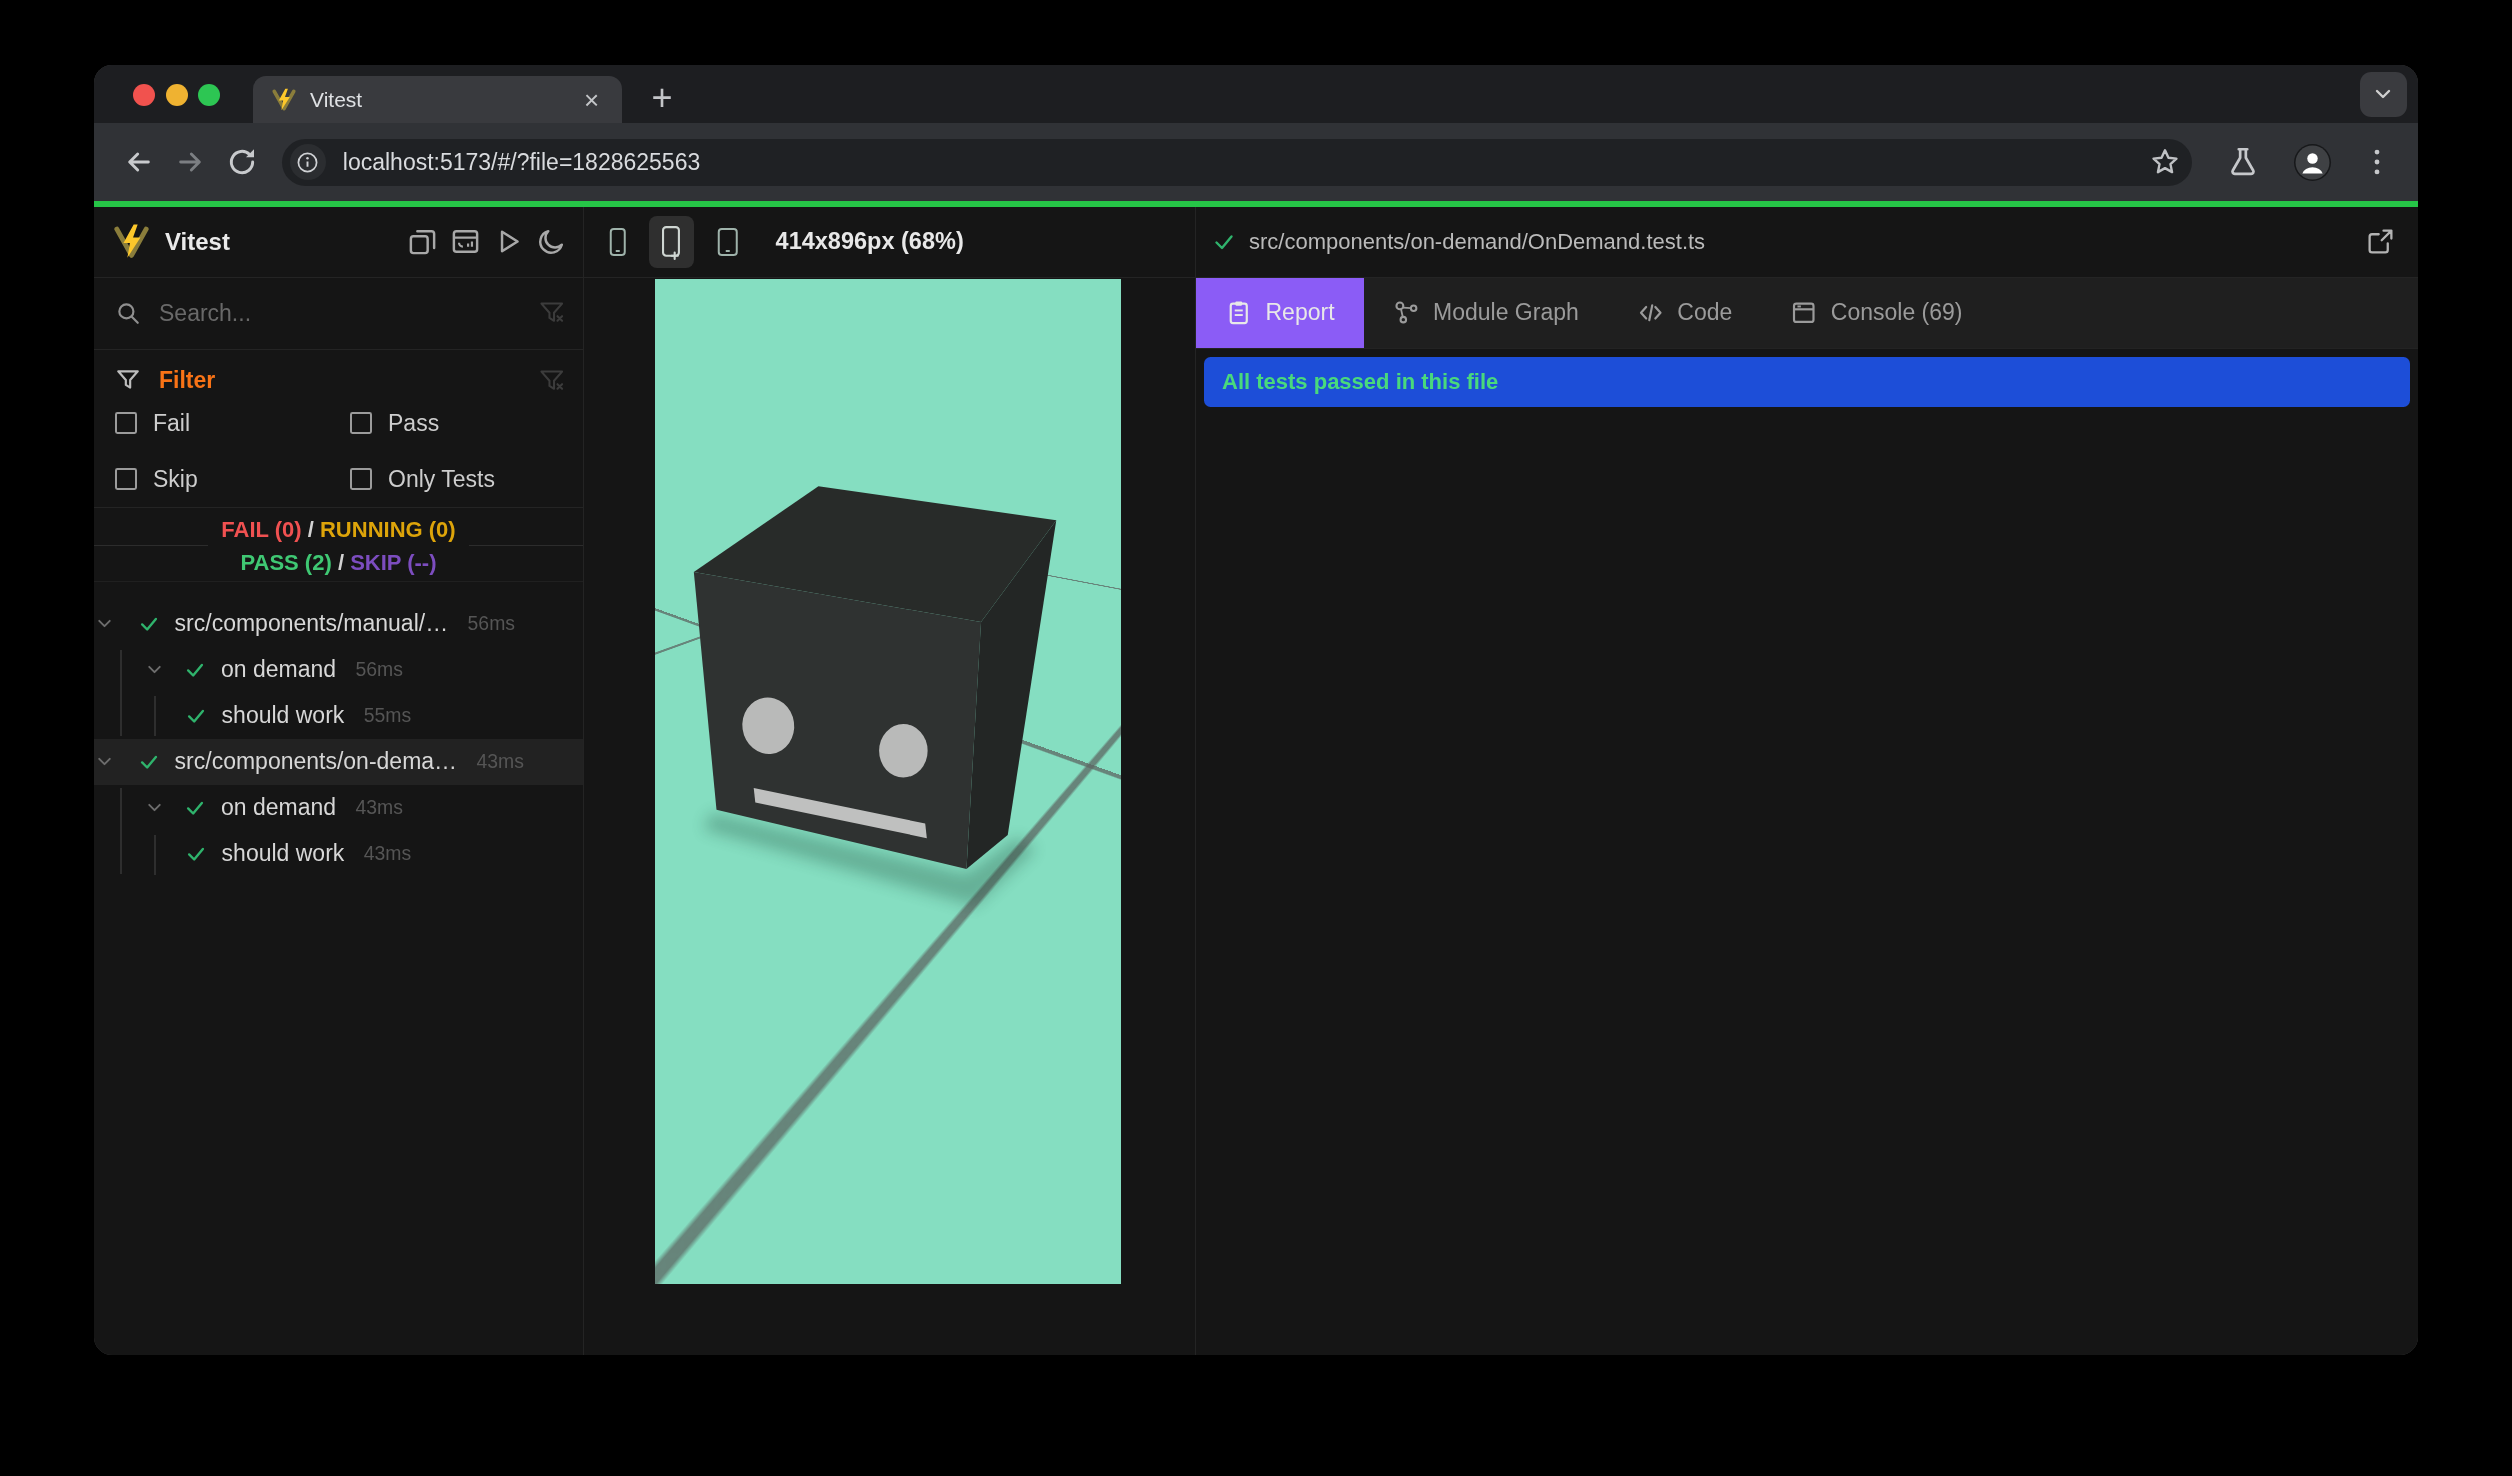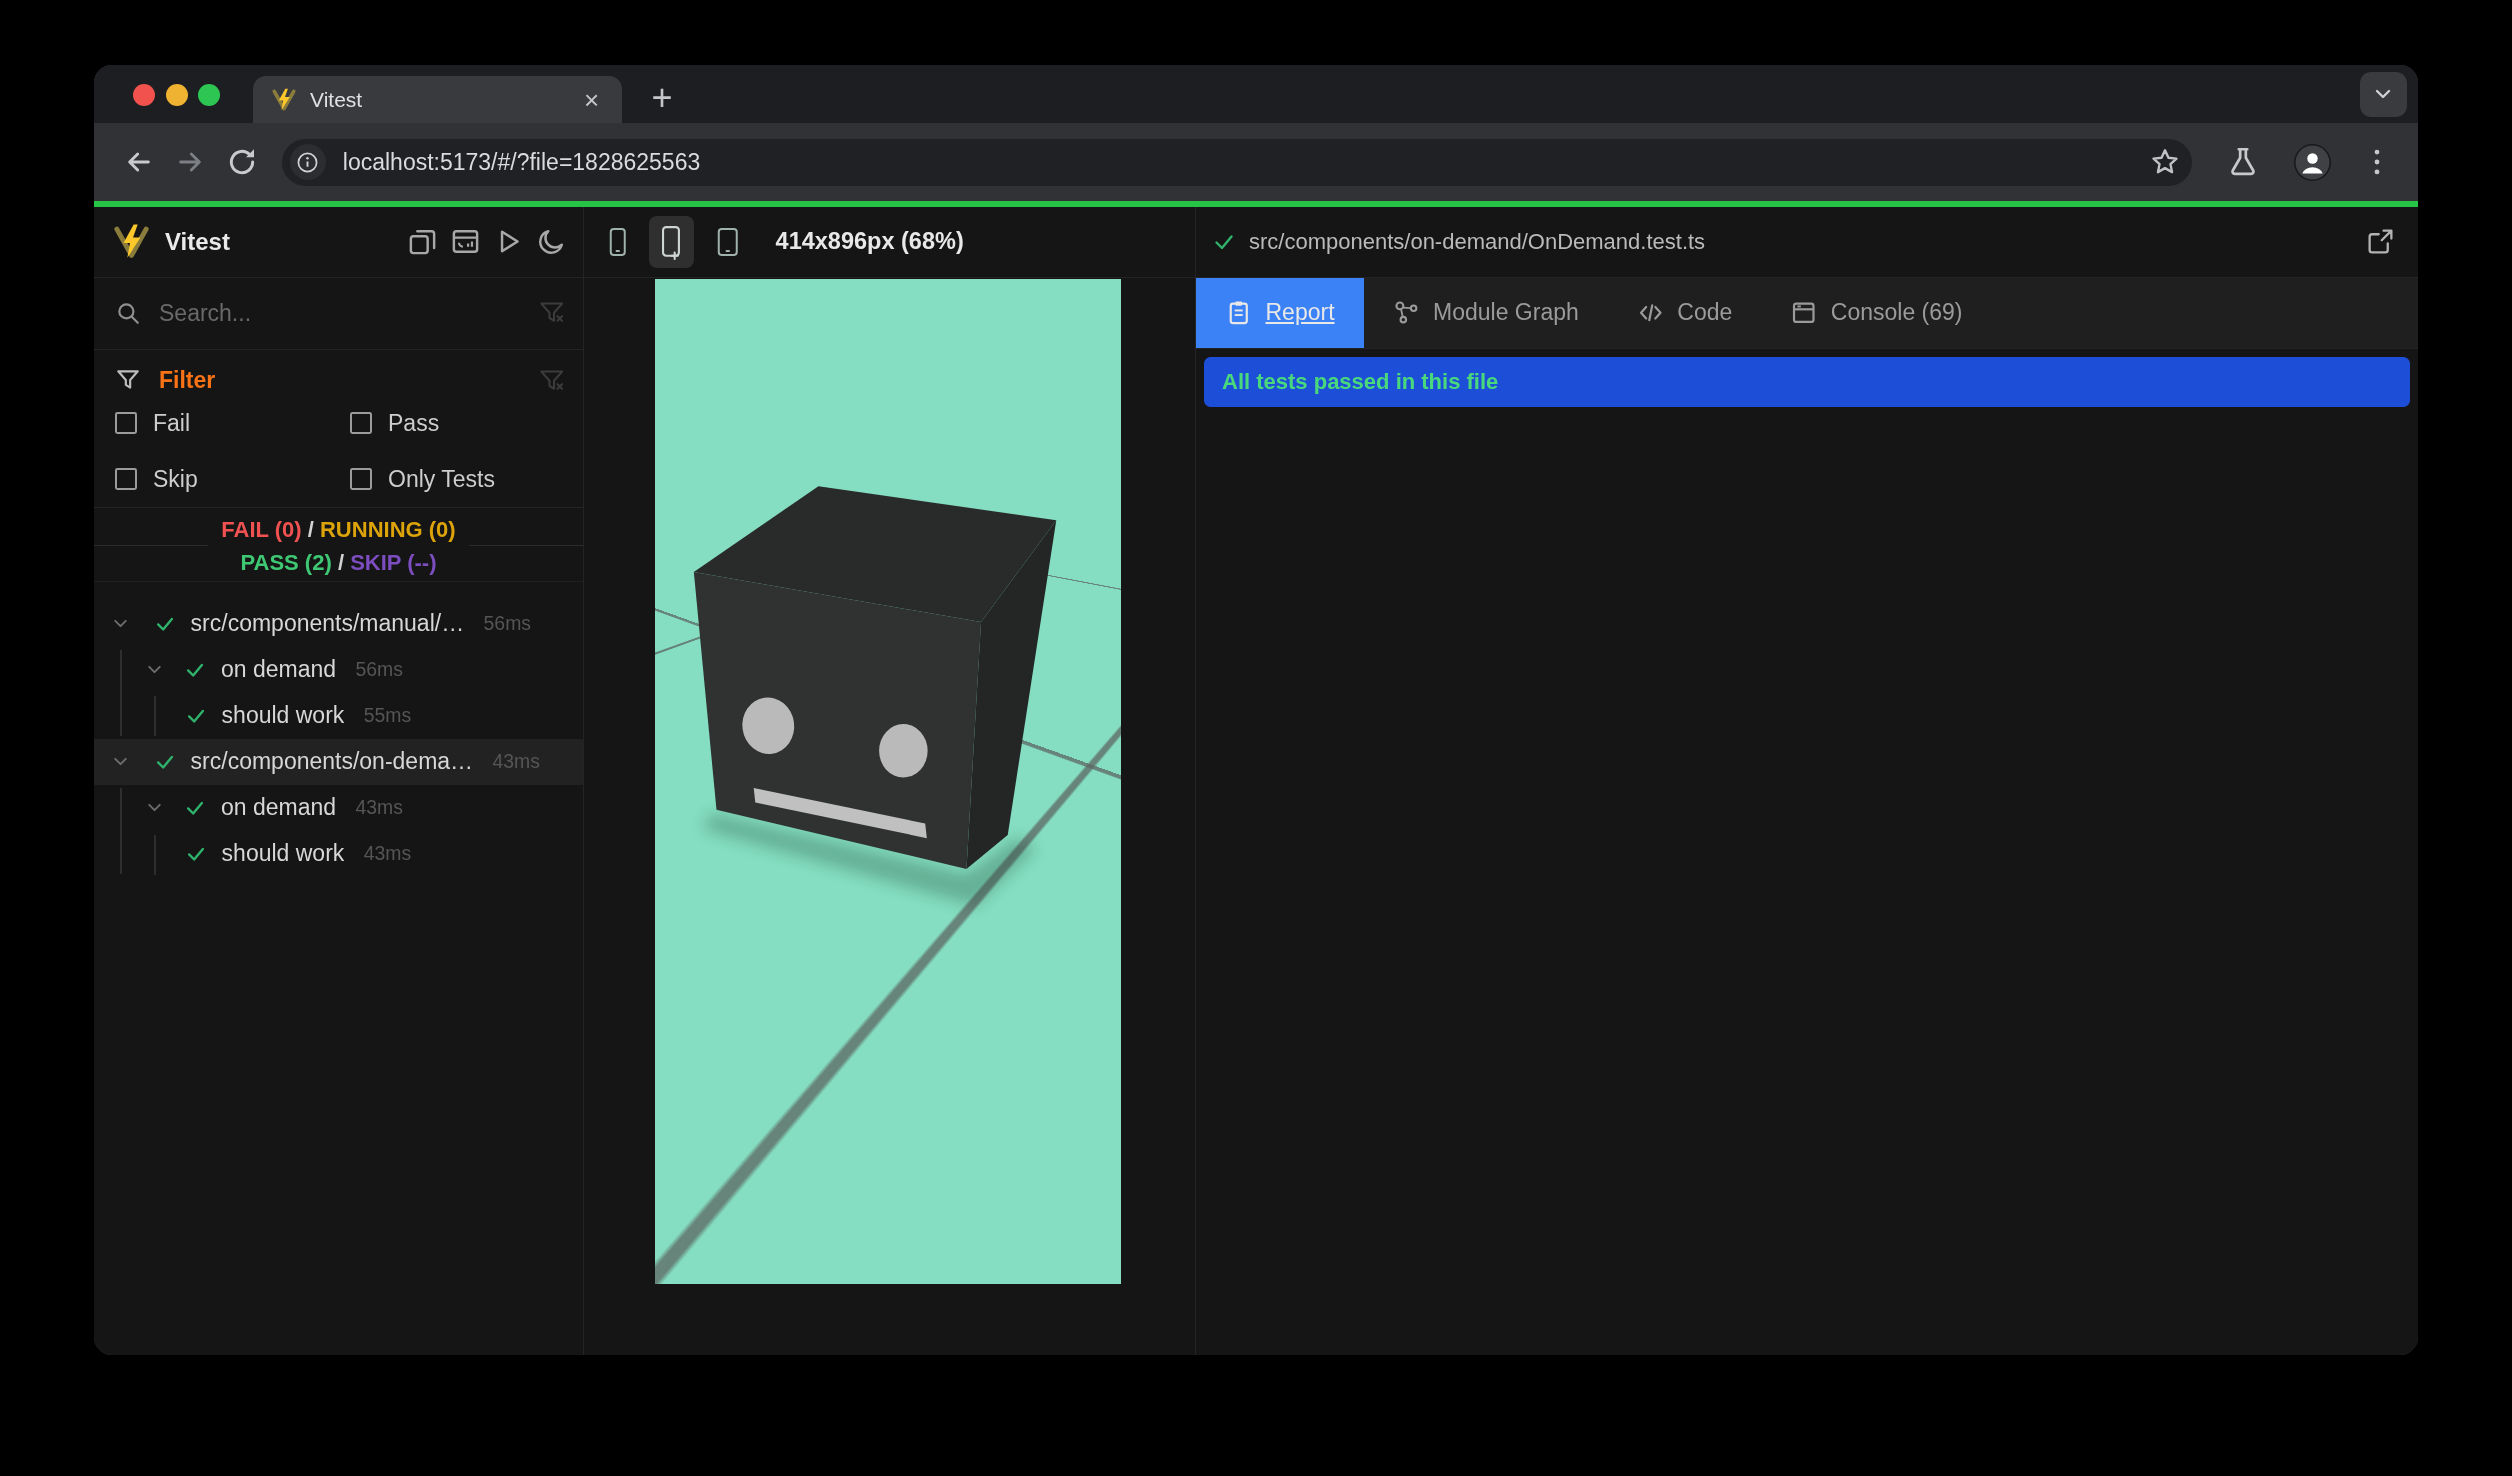--- a/index.html
+++ b/index.html
@@ -75,21 +75,21 @@
   .summary-inner { position:relative; display:inline-block; background:#151515; padding:4.9px 13px 0;
                    font-size:22px; font-weight:700; line-height:33px; }
   .c-fail{ color:#f05151; } .c-running{ color:#dda40a; } .c-pass{ color:#3fc873; } .c-skip{ color:#7c4dbf; }
   .c-sep{ color:#d2d2d2; }
 
   .tree { position:relative; flex:1; padding-top:18.6px; overflow:hidden; }
   .trow { height:46px; display:flex; align-items:center; }
   .trow.selected { background:#222222; }
   .trow .chev { width:21px; height:21px; color:#6d6d6d; flex:none; }
   .trow .check { width:22px; height:22px; color:#2fb36c; flex:none; }
-  .lv0 { padding-left:16px; } .lv0 .check { margin-left:23px; }
+  .lv0 { } .lv0 .check { margin-left:23px; }
   .lv1 { padding-left:50px; } .lv1 .check { margin-left:19.4px; }
   .lv2 { padding-left:91px; }
   .tlabel { color:#d7d7d7; font-size:23px; margin-left:14.6px; white-space:nowrap; }
   .tdur { color:#555555; font-size:19.4px; margin-left:19.4px; }
   .guide { position:absolute; width:1.6px; background:#2e2e2e; }
 
   
   .globe-ic { width:29px; height:29px; color:#b9b9b9; margin-left:21px; flex:none; }
   .pv-title { color:#eaeaea; font-size:23.5px; font-weight:700; margin-left:18px; flex:1; }
   .panel-ic { width:31px; height:31px; color:#a8a8a8; margin-right:27.5px; flex:none; }
@@ -114,21 +114,21 @@
   .sky { position:absolute; left:0; top:0; right:0; height:267px; background:#85dec1; }
   .cube-svg { position:absolute; inset:0; }
 
   
   .file-check { width:24px; height:24px; color:#2fb36c; margin-left:16px; flex:none; }
   .file-path { color:#bababa; font-size:22px; margin-left:13px; flex:1; white-space:nowrap; overflow:hidden; }
   .ext-ic { width:29px; height:29px; color:#b3b3b3; margin-right:23px; flex:none; }
   .tabsrow { height:71px; background:#1f1f1f; border-bottom:1.6px solid #232323; display:flex; flex:none; }
   .rtab { display:flex; align-items:center; padding:0 29px; color:#9b9b9b; font-size:23px; }
   .rtab .t-ic { width:27.5px; height:27.5px; margin-right:13px; color:currentColor; }
-  .rtab.active { background:#3b82f6; color:#e8e8e8;text-decoration:underline; }
+  .rtab.active { background:#8b5cf6; color:#e8e8e8; }
   .banner { margin:8px 8px 0; height:50px; background:#1d4ed8; border-radius:6.5px;
             display:flex; align-items:center; padding-left:18px; }
   .banner-text { color:#49d97c; font-size:22px; font-weight:700; }
 
   svg { display:block; }
 </style>
 </head>
 <body>
 
 <div class="window">

